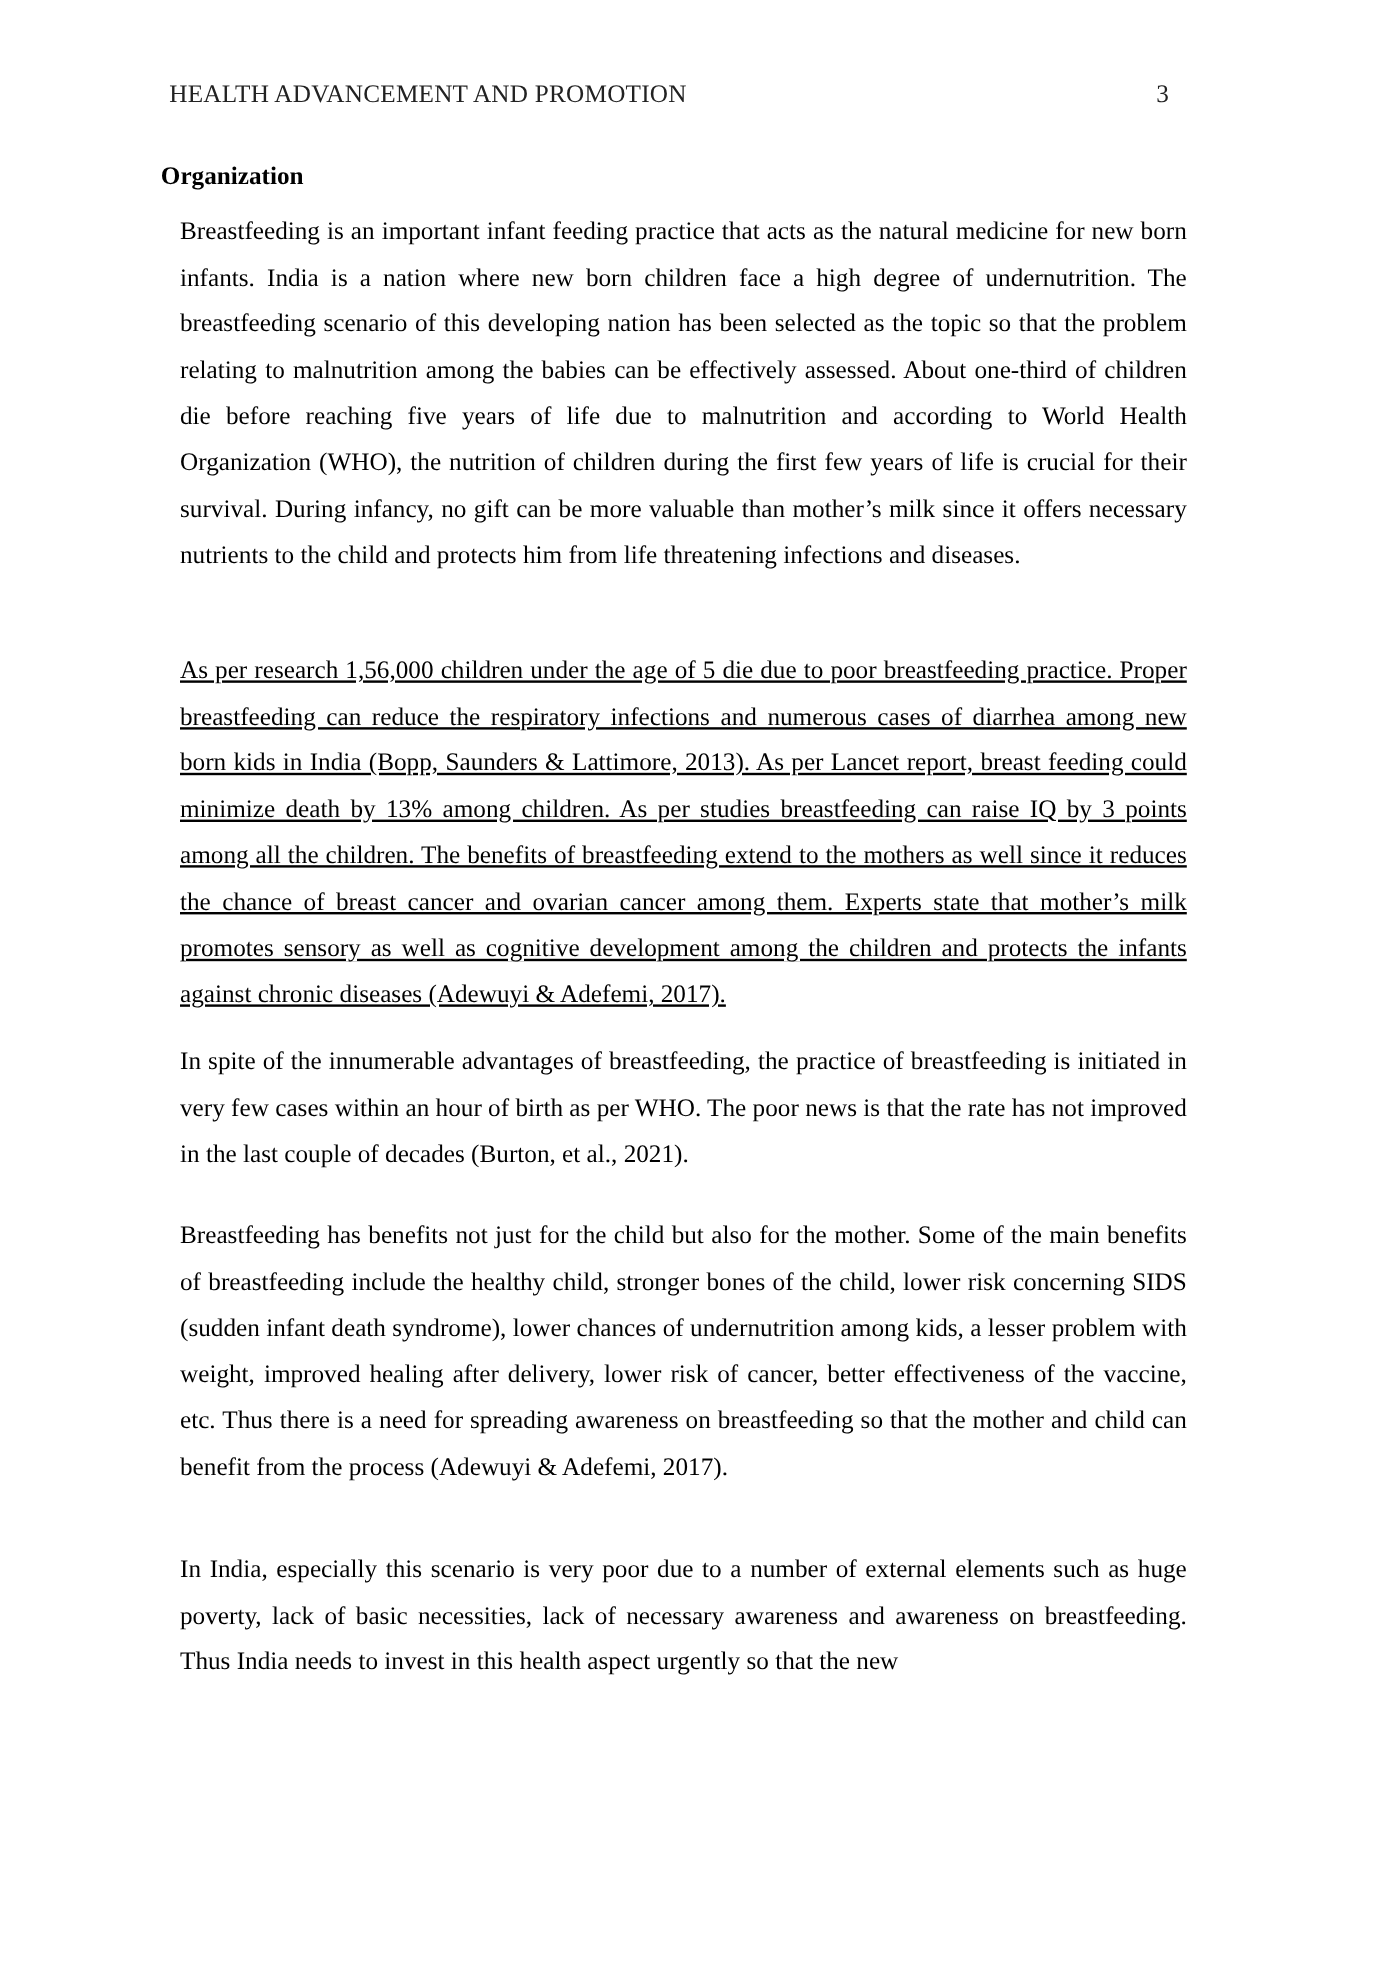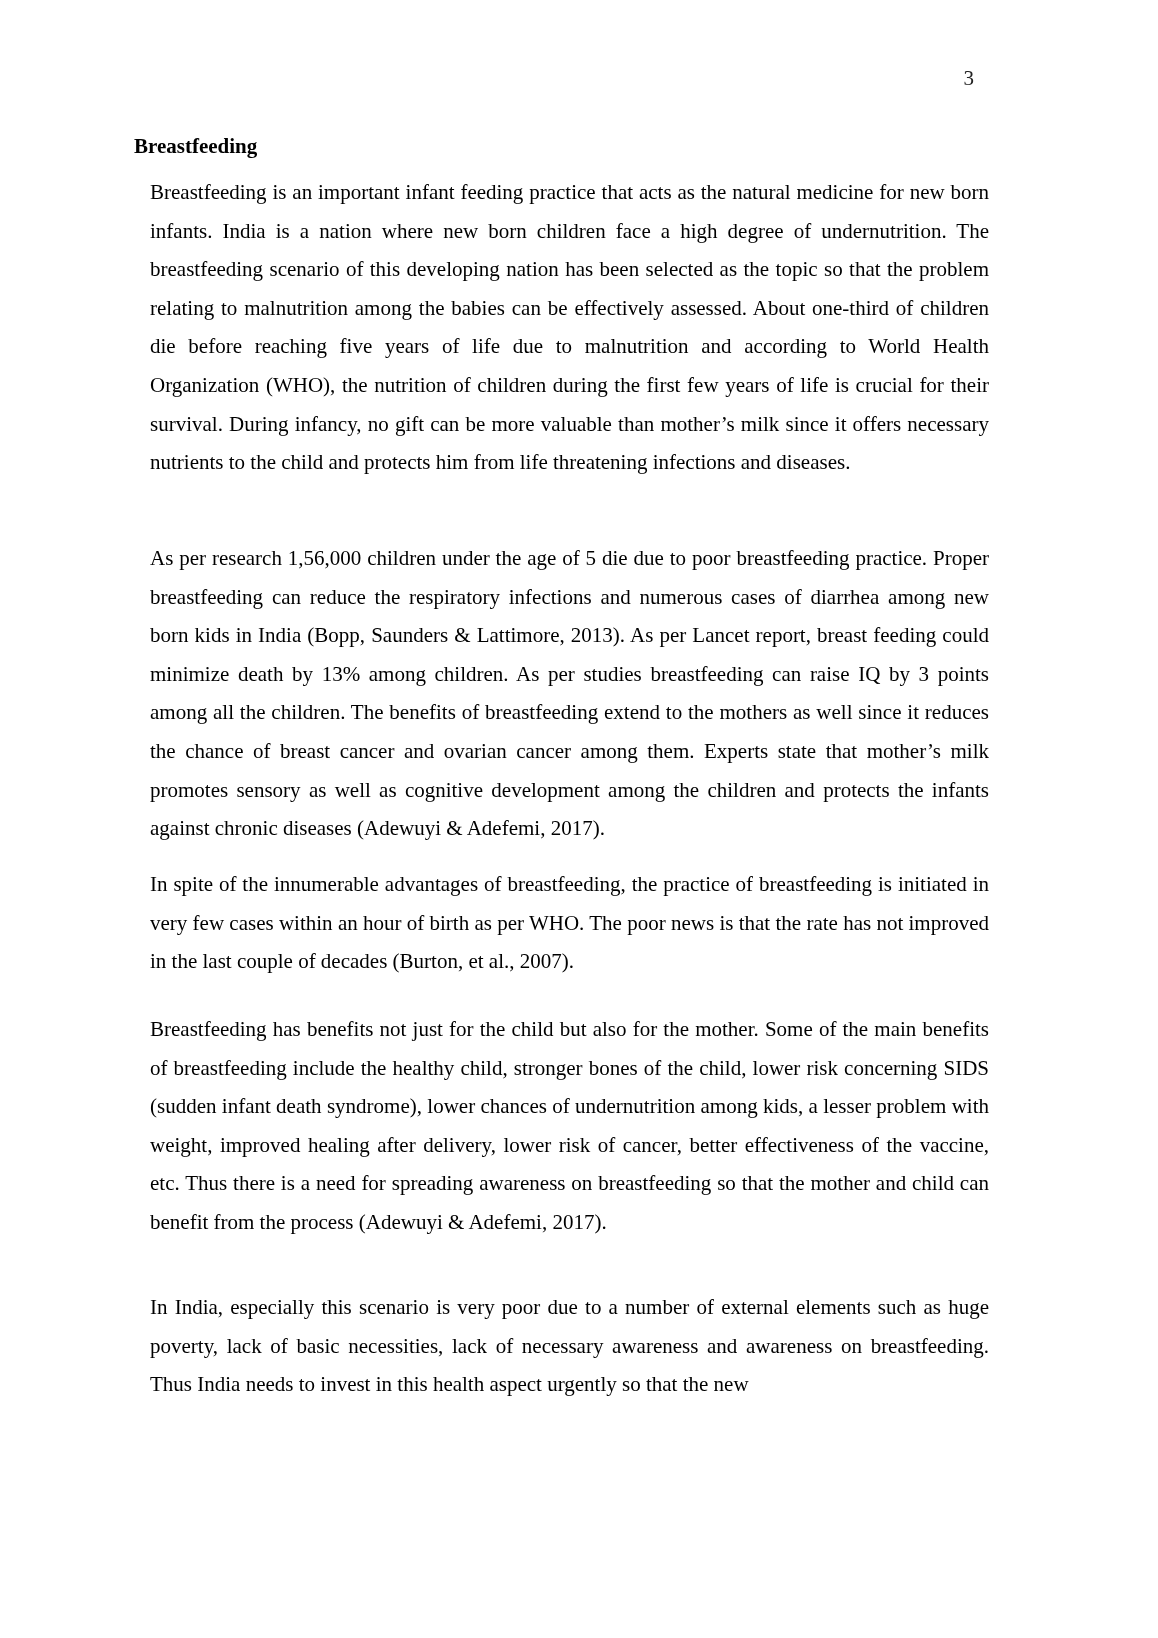--- a/index.html
+++ b/index.html
@@ -7,33 +7,34 @@
   .page { position: absolute; left: 0; top: 0; width: 1158px; height: 1638px; background: #fff;
           font-family: "Liberation Serif", "DejaVu Serif", serif; color: #000; }
   .running-head { position: absolute; left: 141px; top: 66px; width: 833px; height: 26px;
           font-size: 21px; color: #222; }
   .running-head .title { position: absolute; left: 0; top: 0; letter-spacing: 0.2px; }
   .running-head .pageno { position: absolute; right: 0; top: 0; }
   .heading { position: absolute; left: 134px; top: 134px; font-size: 21px; font-weight: bold; margin: 0; }
   .para { position: absolute; left: 134px; width: 839px; font-size: 21px; line-height: 38.6px;
           text-align: justify; margin: 16px; }
   #p1 { top: 157px; }
-  #p2 { top: 523px; }
+  #p2 { top: 523px; text-decoration: underline; }
   #p3 { top: 849px; }
   #p4 { top: 994px; }
   #p5 { top: 1272px; }
 </style>
 </head>
 <body>
 
 <div class="page">
   <div class="running-head">
+    <span class="title">HEALTH ADVANCEMENT AND PROMOTION</span>
     <span class="pageno">3</span>
   </div>
 
-  <h2 class="heading">Breastfeeding</h2>
+  <h2 class="heading">Organization</h2>
 
   <p id="p1" class="para">Breastfeeding is an important infant feeding practice that acts as the natural medicine for new born infants. India is a nation where new born children face a high degree of undernutrition. The breastfeeding scenario of this developing nation has been selected as the topic so that the problem relating to malnutrition among the babies can be effectively assessed. About one-third of children die before reaching five years of life due to malnutrition and according to World Health Organization (WHO), the nutrition of children during the first few years of life is crucial for their survival. During infancy, no gift can be more valuable than mother’s milk since it offers necessary nutrients to the child and protects him from life threatening infections and diseases.</p>
   <p id="p2" class="para">As per research 1,56,000 children under the age of 5 die due to poor breastfeeding practice. Proper breastfeeding can reduce the respiratory infections and numerous cases of diarrhea among new born kids in India (Bopp, Saunders &amp; Lattimore, 2013). As per Lancet report, breast feeding could minimize death by 13% among children. As per studies breastfeeding can raise IQ by 3 points among all the children. The benefits of breastfeeding extend to the mothers as well since it reduces the chance of breast cancer and ovarian cancer among them. Experts state that mother’s milk promotes sensory as well as cognitive development among the children and protects the infants against chronic diseases (Adewuyi &amp; Adefemi, 2017).</p>
-  <p id="p3" class="para">In spite of the innumerable advantages of breastfeeding, the practice of breastfeeding is initiated in very few cases within an hour of birth as per WHO. The poor news is that the rate has not improved in the last couple of decades (Burton, et al., 2007).</p>
+  <p id="p3" class="para">In spite of the innumerable advantages of breastfeeding, the practice of breastfeeding is initiated in very few cases within an hour of birth as per WHO. The poor news is that the rate has not improved in the last couple of decades (Burton, et al., 2021).</p>
   <p id="p4" class="para">Breastfeeding has benefits not just for the child but also for the mother. Some of the main benefits of breastfeeding include the healthy child, stronger bones of the child, lower risk concerning SIDS (sudden infant death syndrome), lower chances of undernutrition among kids, a lesser problem with weight, improved healing after delivery, lower risk of cancer, better effectiveness of the vaccine, etc. Thus there is a need for spreading awareness on breastfeeding so that the mother and child can benefit from the process (Adewuyi &amp; Adefemi, 2017).</p>
   <p id="p5" class="para">In India, especially this scenario is very poor due to a number of external elements such as huge poverty, lack of basic necessities, lack of necessary awareness and awareness on breastfeeding. Thus India needs to invest in this health aspect urgently so that the new</p>
 </div>
 
 </body></html>

